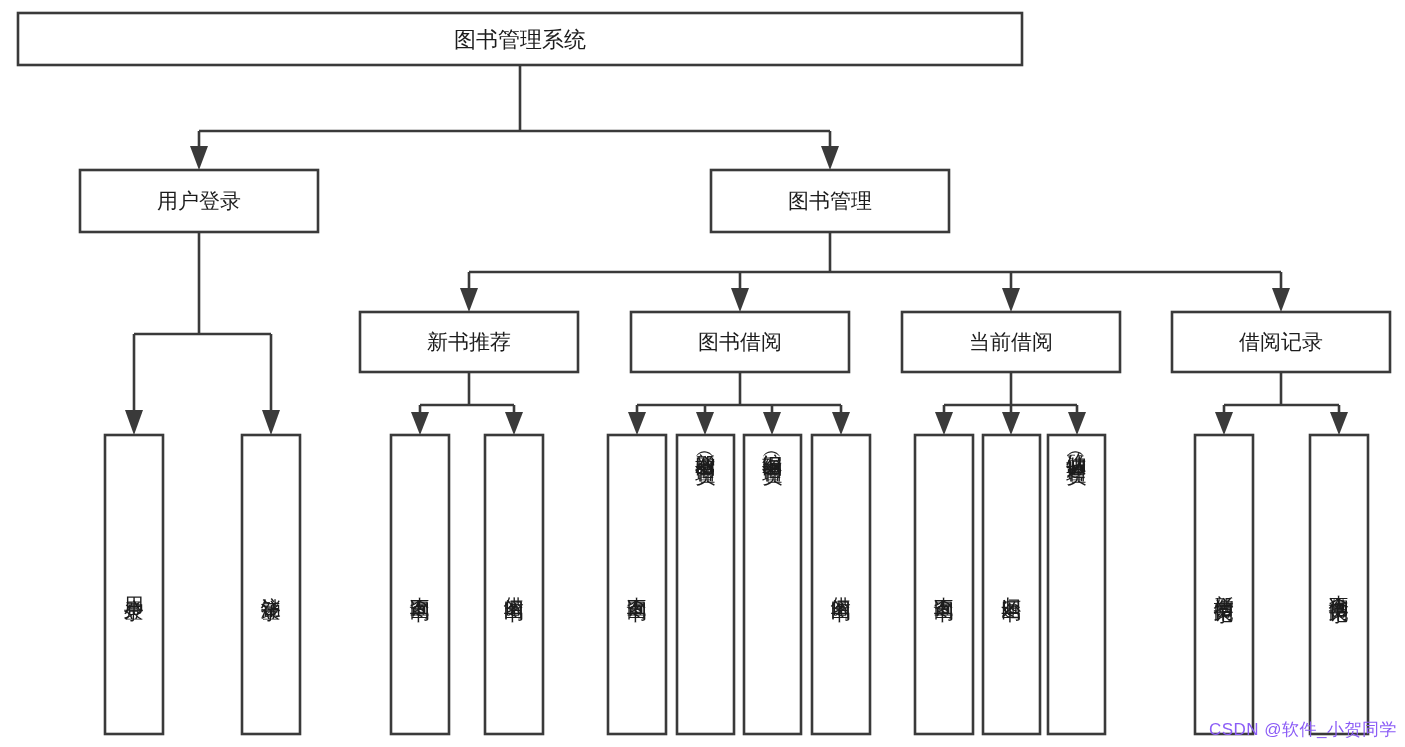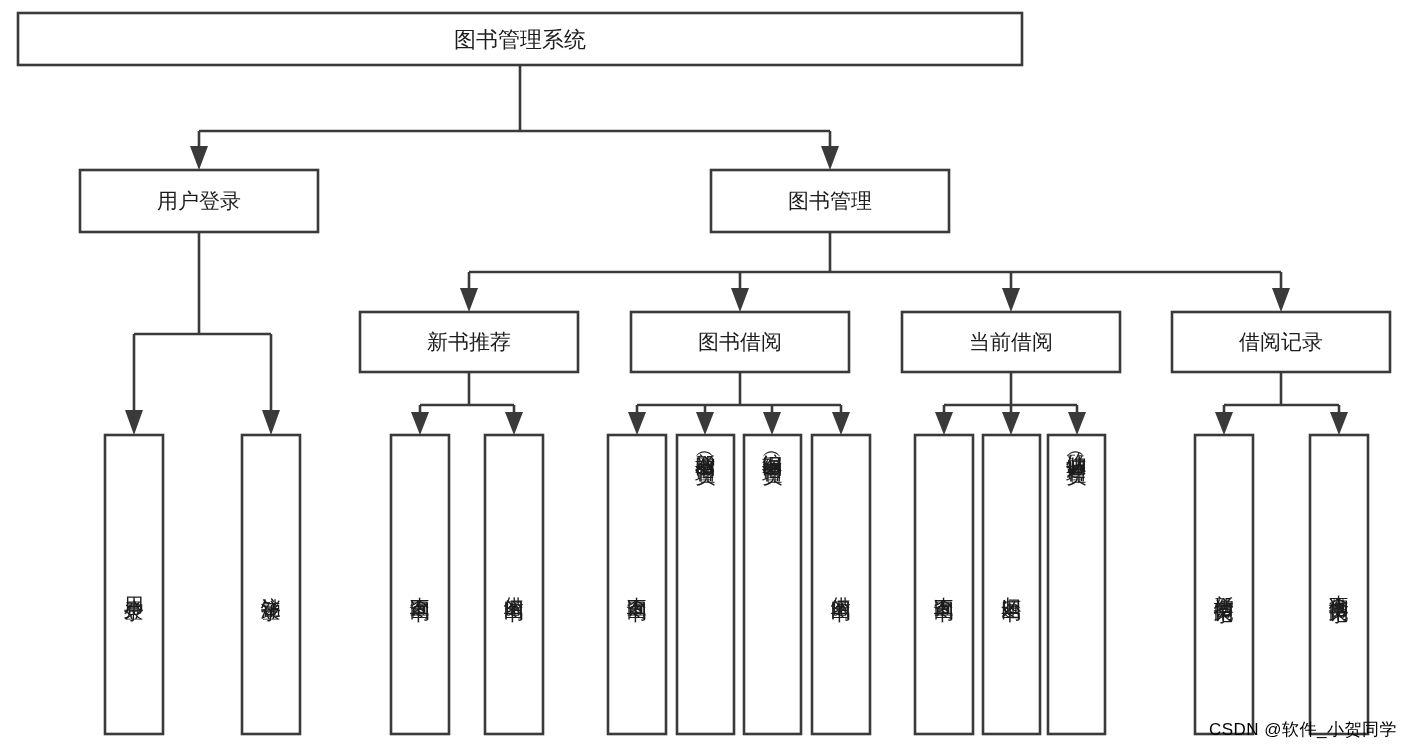--- a/index.html
+++ b/index.html
@@ -68,21 +68,21 @@
     color: #1c1c1c;
     white-space: nowrap;
     text-align: center;
   }
   .watermark {
     position: absolute;
     right: 8px;
     bottom: 6px;
     font-family: "Liberation Sans", "DejaVu Sans", sans-serif;
     font-size: 17px;
-    color: #000000;
+    color: #8b5cf6;
     letter-spacing: 0.5px;
     white-space: nowrap;
     pointer-events: none;
   }
 </style>
 </head>
 <body>
 
 <div id="diagram-root">
 

